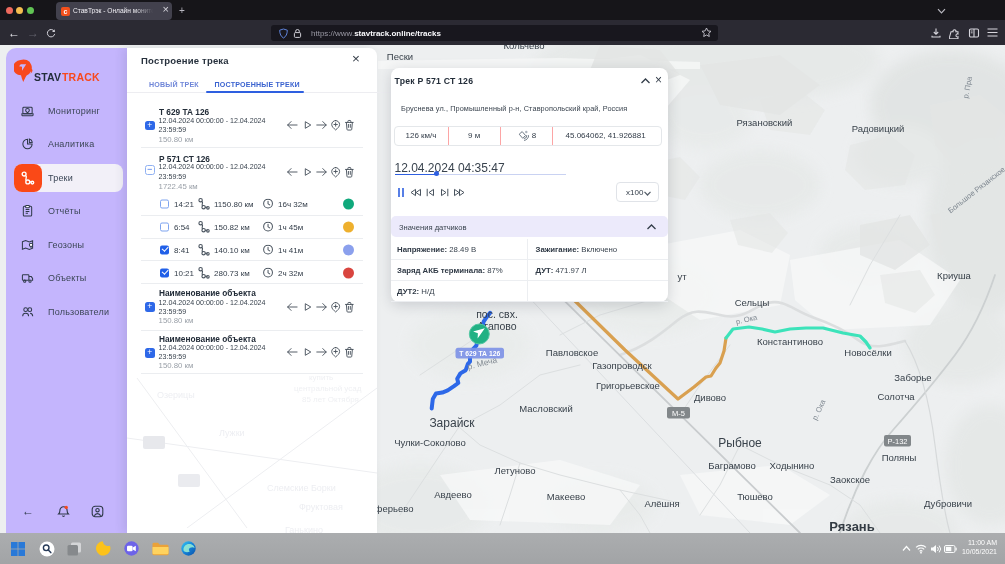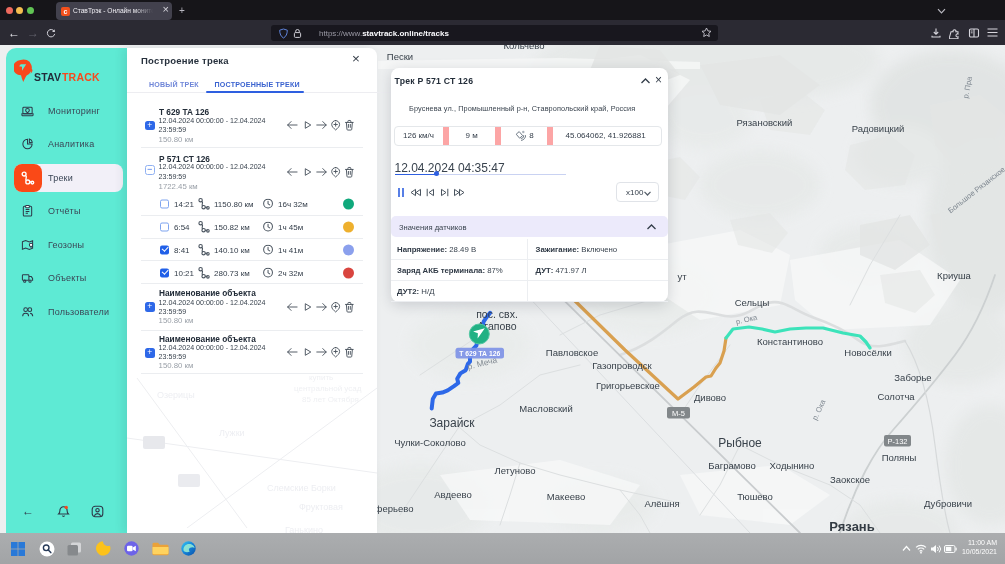--- a/index.html
+++ b/index.html
@@ -15,29 +15,29 @@
   #tab .fav { position:absolute; left:5px; top:4.5px; width:9px; height:9px; border-radius:2px; background:#f4501c; color:#fff; font-size:7px; font-weight:bold; text-align:center; line-height:9.5px; }
   #tab .ttl { position:absolute; left:17px; top:4.5px; width:82px; font-size:6.6px; color:#f0eff4; white-space:nowrap; overflow:hidden; -webkit-mask-image:linear-gradient(90deg,#000 75%,transparent 98%); mask-image:linear-gradient(90deg,#000 75%,transparent 98%); }
   #tab .tx { position:absolute; right:3px; top:1px; font-size:11px; color:#d8d7de; }
   #newtab { position:absolute; left:179px; top:4.5px; color:#b9b8c1; font-size:10px; font-weight:400; }
   #tabchev { position:absolute; left:936px; top:5px; color:#b9b8c1; font-size:9px; }
   #navbar { position:absolute; left:0; top:20px; width:1005px; height:25px; background:#2b2a33; }
   .nico { position:absolute; top:5px; color:#d7d6dd; font-size:11px; }
   #urlbar { position:absolute; left:271px; top:4.5px; width:447px; height:16.5px; background:#18171e; border-radius:3px; }
   #urlbar .sh { position:absolute; left:7px; top:3px; }
   #urlbar .lk { position:absolute; left:21px; top:3px; }
-  #urltext { position:absolute; left:48px; top:4.5px; font-size:8px; color:#9a99a4; white-space:nowrap; }
+  #urltext { position:absolute; left:40px; top:4.5px; font-size:8px; color:#9a99a4; white-space:nowrap; }
   #urltext b { color:#fbfbfe; font-weight:700; }
 
   
   #page { position:absolute; left:0; top:45px; width:1005px; height:488px; background:#e9ebee; overflow:hidden; }
   #mapsvg { position:absolute; left:0; top:0; }
 
   
-  #sidebar { position:absolute; left:6px; top:3px; width:121px; height:485px; background:#5eead4; border-radius:10px 0 0 0; }
+  #sidebar { position:absolute; left:6px; top:3px; width:121px; height:485px; background:#c4b5fd; border-radius:10px 0 0 0; }
   .mitem { position:absolute; left:0; width:132px; height:28px; }
   .mlabel { position:absolute; left:42px; top:50%; transform:translateY(-50%); font-size:9px; font-weight:500; color:#3b4656; letter-spacing:.2px; }
   .micon { position:absolute; left:15px; top:50%; transform:translateY(-50%); width:13px; height:13px; }
   .sel-bg { position:absolute; left:7.5px; top:116.3px; width:109px; height:28px; background:#f2f0f8; border-radius:8px; }
   .sel-tile { position:absolute; left:7.5px; top:116.3px; width:28px; height:28px; background:#fa4917; border-radius:8px; }
 
   
   #tpanel { position:absolute; left:127px; top:3px; width:250px; height:485px; background:#fff; border-radius:0 8px 0 0; box-shadow:-4px 0 10px rgba(40,45,60,.10); }
   #tpanel .hd { position:absolute; left:14px; top:7px; font-size:9.5px; font-weight:700; color:#27313d; letter-spacing:.2px; }
   #tpanel .hx { position:absolute; left:225px; top:2.5px; font-size:13.5px; color:#333b46; }
@@ -63,23 +63,23 @@
   .cb.on:after { content:""; position:absolute; left:1.6px; top:1.6px; width:4.6px; height:2.6px; border-left:1.3px solid #fff; border-bottom:1.3px solid #fff; transform:rotate(-48deg); }
   .s-time { position:absolute; left:47px; top:50%; transform:translateY(-50%); font-size:8px; color:#333d49; }
   .s-dist { position:absolute; left:87px; top:50%; transform:translateY(-50%); font-size:8px; color:#333d49; }
   .s-dur  { position:absolute; left:151px; top:50%; transform:translateY(-50%); font-size:8px; color:#333d49; }
   .dot { position:absolute; left:215.5px; top:50%; transform:translateY(-50%); width:11px; height:11px; border-radius:50%; }
   .ghost { position:absolute; color:#edeef2; font-size:9px; filter:blur(0.6px); }
 
   
   #popup { position:absolute; left:391px; top:23px; width:277px; height:234px; background:#fff; border-radius:8px; box-shadow:0 3px 14px rgba(40,45,60,.18); }
   #popup .hd { position:absolute; left:3.5px; top:7.5px; font-size:8.7px; font-weight:600; color:#232d39; letter-spacing:.2px; }
-  #popup .addr { position:absolute; left:18px; top:35.5px; font-size:7.3px; font-weight:500; color:#39434e; letter-spacing:.1px; }
+  #popup .addr { position:absolute; left:10px; top:35.5px; font-size:7.3px; font-weight:500; color:#39434e; letter-spacing:.1px; }
   #statsbox { position:absolute; left:2.5px; top:57.5px; width:268px; height:20px; border:1px solid #e4e7ea; border-radius:4px; display:flex; }
-  #statsbox .c { border-right:6px solid #fca5a5; display:flex; align-items:center; justify-content:center; font-size:8px; color:#333d49; }
+  #statsbox .c { border-right:1px solid #fca5a5; display:flex; align-items:center; justify-content:center; font-size:8px; color:#333d49; }
   #popup .dt { position:absolute; left:3.5px; top:92.5px; font-size:12px; color:#39434e; }
   #popup .x100 { position:absolute; left:225px; top:114px; width:43px; height:20px; border:1px solid #e0e3e8; border-radius:4px; font-size:8px; color:#333d49; line-height:19px; padding-left:9px; }
   #senshead { position:absolute; left:0px; top:148px; width:277px; height:21px; background:#eceafb; border-radius:5px; }
   #senshead .t { position:absolute; left:8px; top:7px; font-size:7.6px; color:#39434e;text-align:center; }
   #senstable { position:absolute; left:0px; top:171px; width:277px; height:63px; font-size:7.8px; color:#39434e; }
   .srow { position:absolute; left:0; width:277px; height:21px; border-bottom:1px solid #eceef1; }
   .srow .c1 { position:absolute; left:6px; top:6px; }
   .srow .c2 { position:absolute; left:144.5px; top:6px; }
   .srow b { font-weight:700; color:#2f3945; }
   #senstable .vline { position:absolute; left:136.4px; top:0; width:1px; height:63px; background:#eceef1; }

